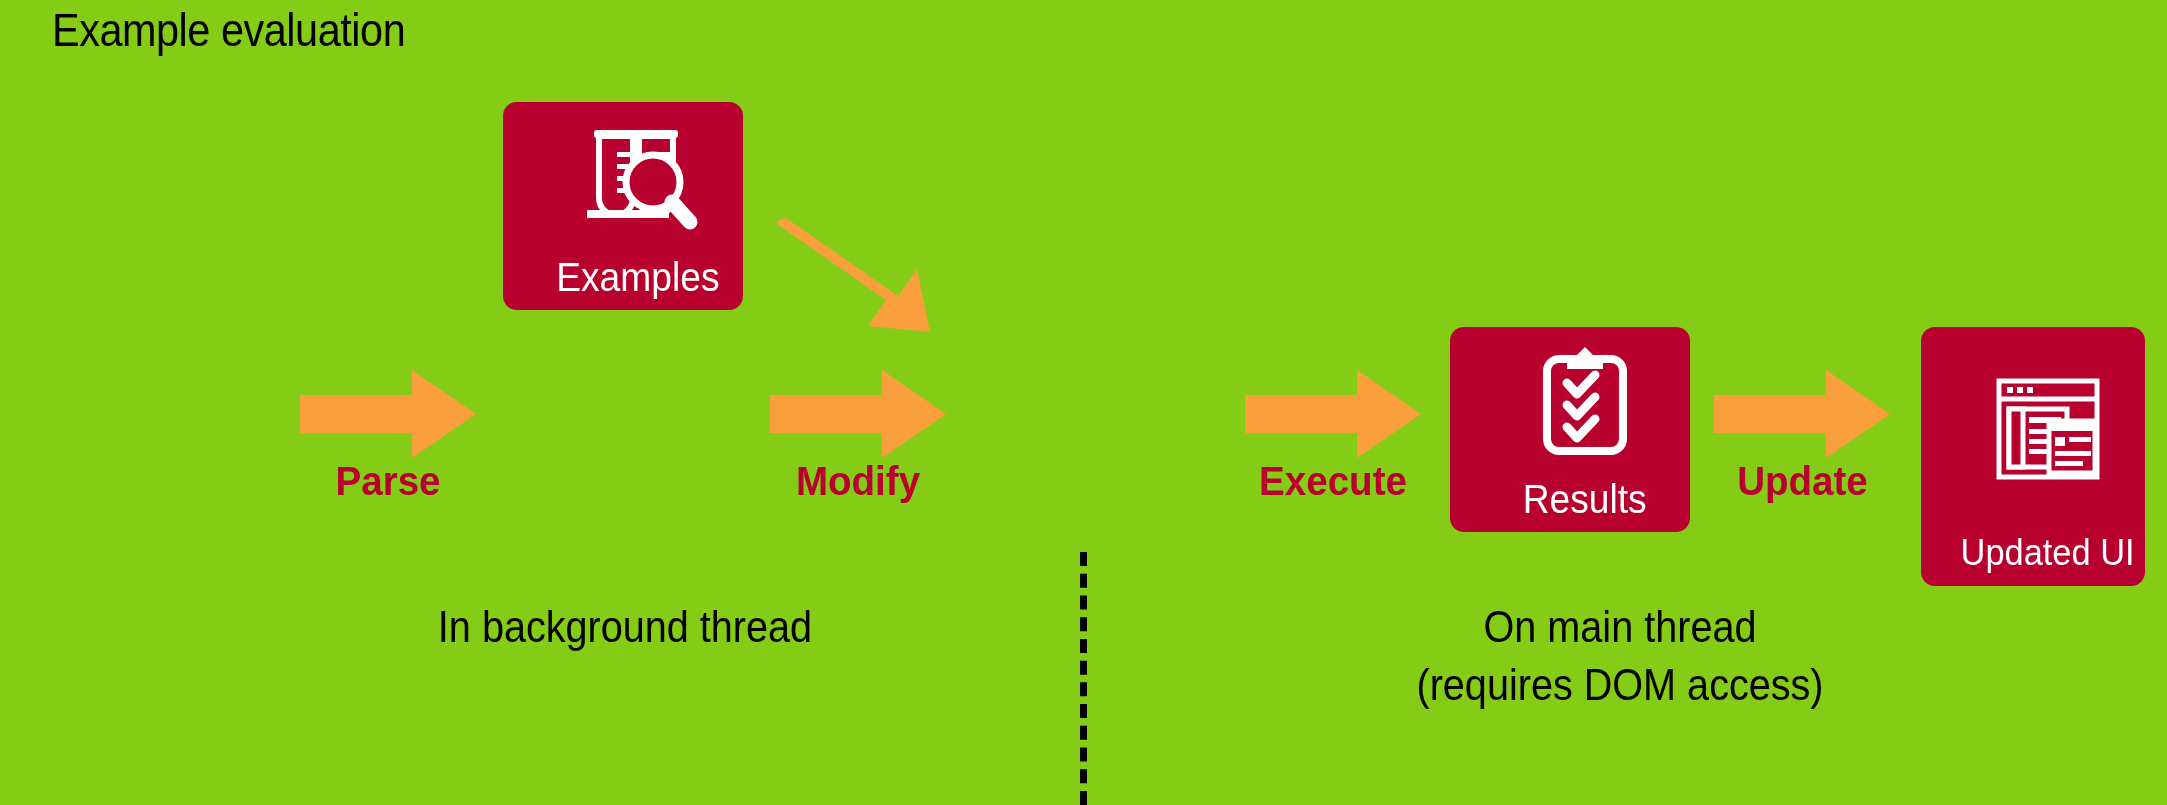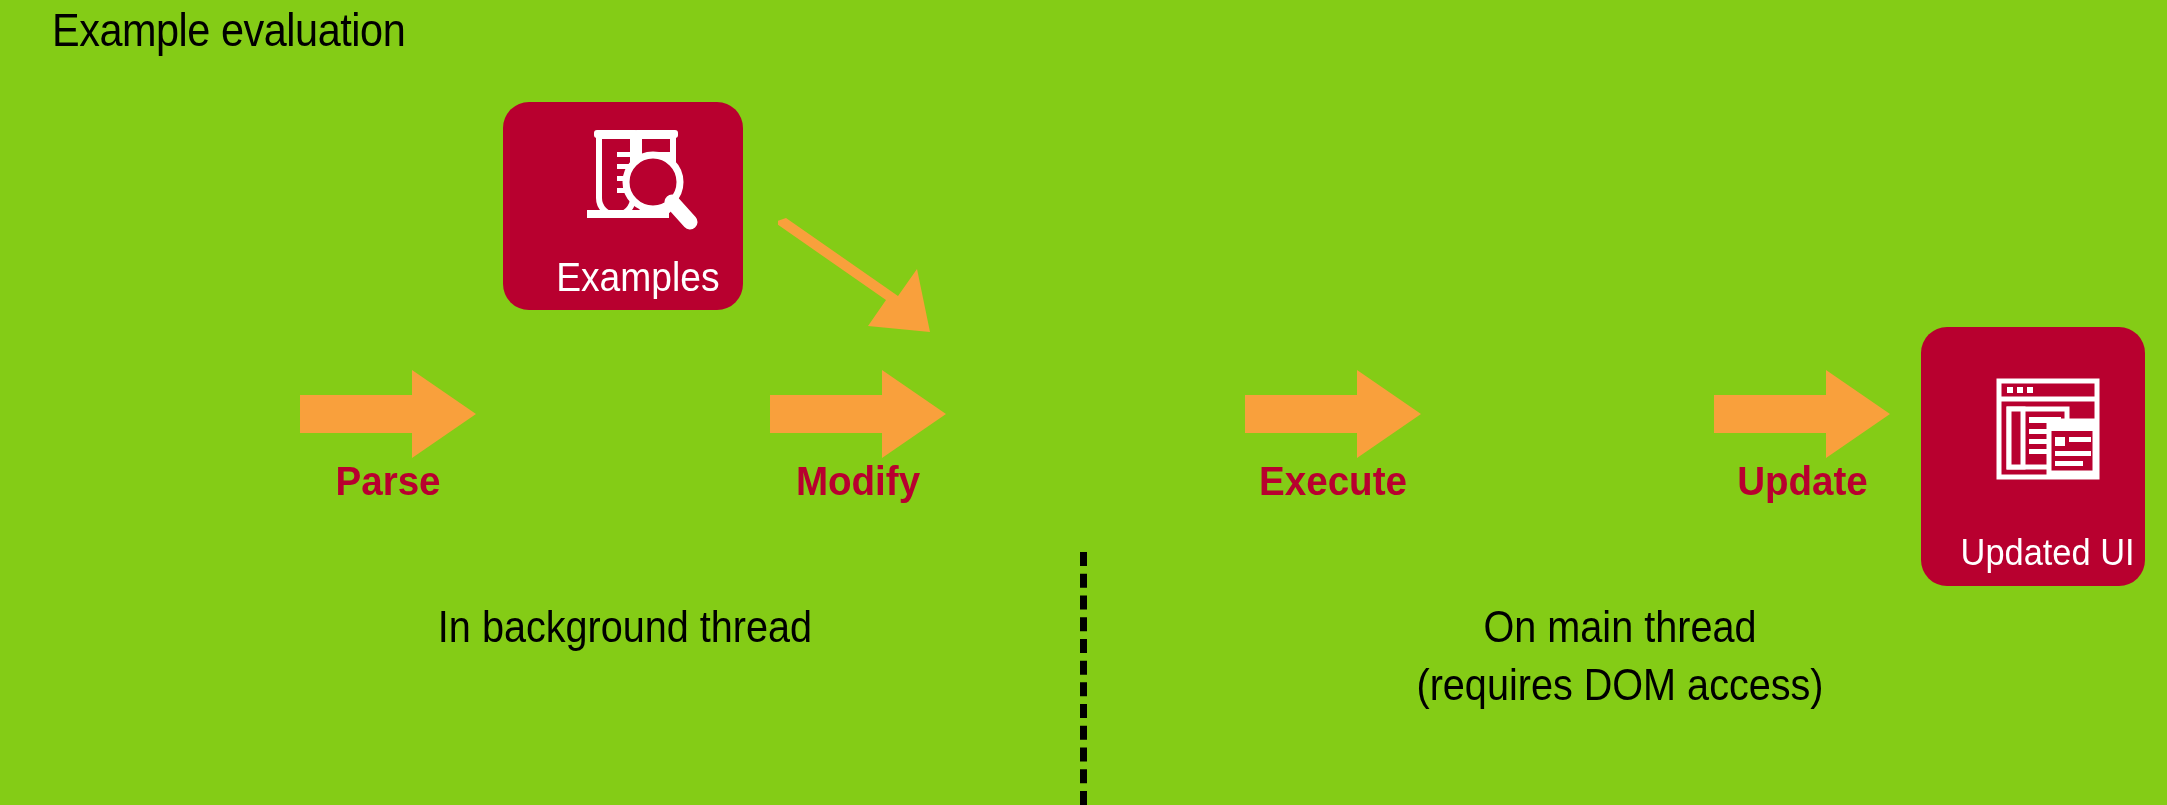--- a/index.html
+++ b/index.html
@@ -12,21 +12,21 @@
   .title{
     position:absolute;left:52px;top:2px;
     font-size:46px;line-height:56px;color:#000;
     font-weight:400;letter-spacing:-0.5px;
     transform:scaleX(0.90);transform-origin:left top;
     white-space:nowrap;
   }
 
   
   .node{
-    position:absolute;background:#B8002F;border-radius:26px;
+    position:absolute;background:#B8002F;border-radius:14px;
     display:flex;flex-direction:column;align-items:center;justify-content:flex-start;
     box-sizing:border-box;padding-bottom:10px;padding-left:30px;
   }
   .node .glyph{
     flex:1 1 auto;display:flex;align-items:center;justify-content:center;width:100%;
   }
   .node .nlabel{
     color:#ffffff;font-size:40px;line-height:46px;white-space:nowrap;
     transform:scaleX(0.93);transform-origin:center;
   }
@@ -122,20 +122,33 @@
   <div class="acap" style="left:758px;top:458px;width:200px;">Modify</div>
 
 
   <div class="arrow" style="left:1245px;top:370px;">
     <svg width="176" height="88" viewBox="0 0 176 88">
       <path d="M0 25 H112 V0 L176 44 L112 88 V63 H0 Z" fill="#F9A03C"></path>
     </svg>
   </div>
   <div class="acap" style="left:1228px;top:458px;width:210px;">Execute</div>
 
+  <div class="node" style="left:1450px;top:327px;width:240px;height:205px;">
+    <div class="glyph">
+      <svg width="104" height="110" viewBox="0 0 104 110">
+        <rect x="14" y="12" width="76" height="92" rx="12" fill="none" stroke="#fff" stroke-width="8"></rect>
+        <path d="M34 8 h36 v14 h-36 z" fill="#fff"></path>
+        <path d="M52 0 l10 10 h-20 z" fill="#fff"></path>
+        <path d="M34 36 l10 11 l18 -19" fill="none" stroke="#fff" stroke-width="9" stroke-linecap="round" stroke-linejoin="round"></path>
+        <path d="M34 58 l10 11 l18 -19" fill="none" stroke="#fff" stroke-width="9" stroke-linecap="round" stroke-linejoin="round"></path>
+        <path d="M34 80 l10 11 l18 -19" fill="none" stroke="#fff" stroke-width="9" stroke-linecap="round" stroke-linejoin="round"></path>
+      </svg>
+    </div>
+    <div class="nlabel">Results</div>
+  </div>
 
   <div class="arrow" style="left:1714px;top:370px;">
     <svg width="176" height="88" viewBox="0 0 176 88">
       <path d="M0 25 H112 V0 L176 44 L112 88 V63 H0 Z" fill="#F9A03C"></path>
     </svg>
   </div>
   <div class="acap" style="left:1700px;top:458px;width:205px;">Update</div>
 
   <div class="node small" style="left:1921px;top:327px;width:224px;height:259px;">
     <div class="glyph">

